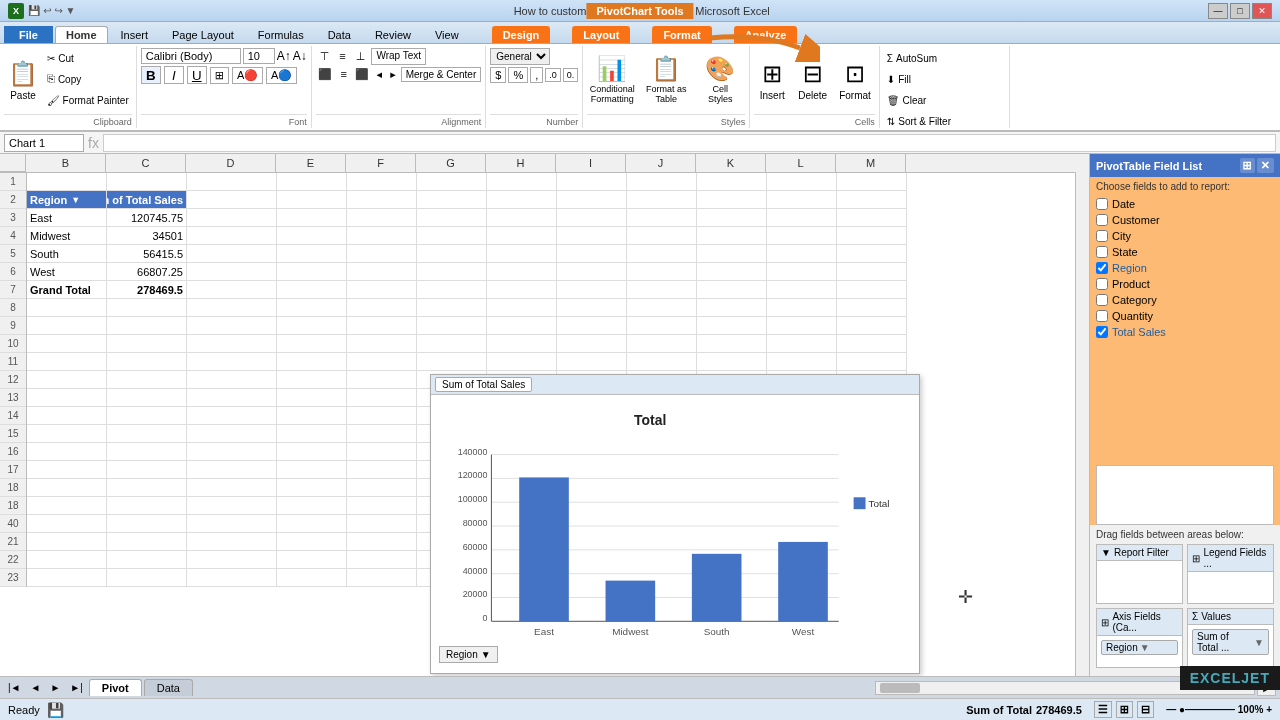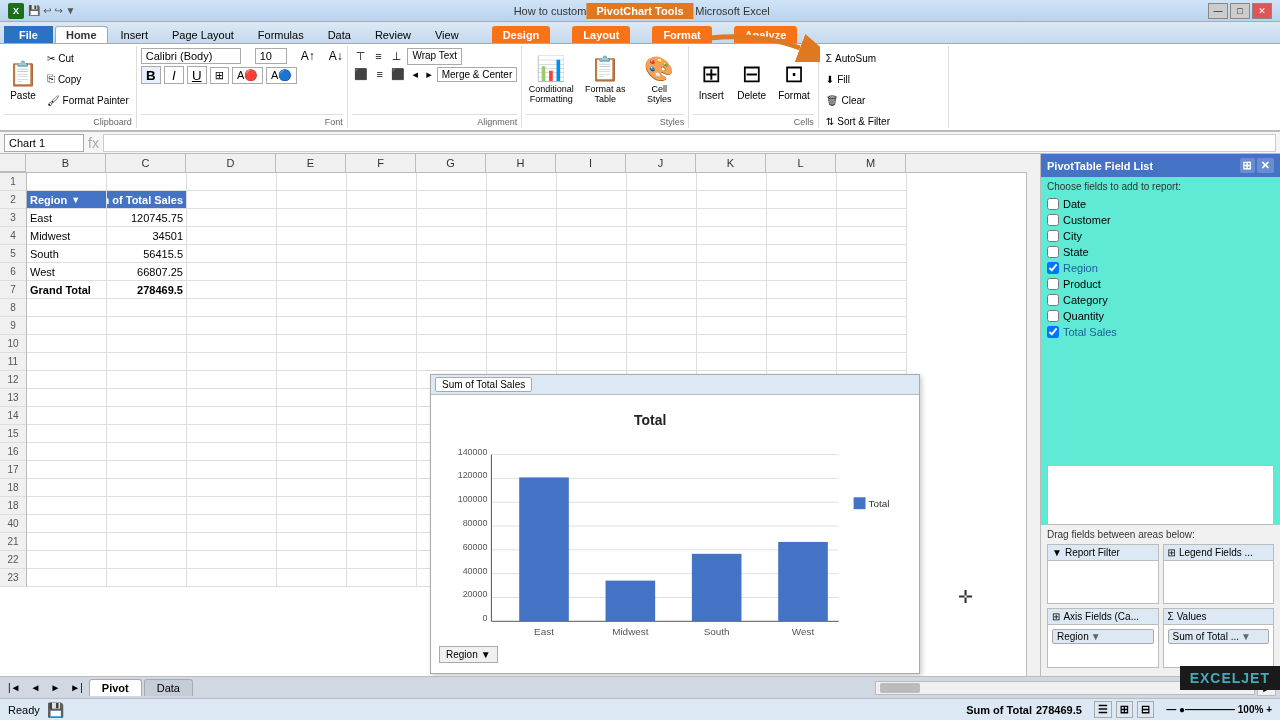--- a/index.html
+++ b/index.html
@@ -128,22 +128,22 @@
       padding: 2px 4px;
       font-size: 10px;
       border-bottom: 1px solid #bbb;
       display: flex;
       align-items: center;
     }
     #chart-inner { padding: 8px; position: relative; height: calc(100% - 24px); }
 
     
     #field-list {
-      width: 240px;
-      background: #5eead4;
+      width: 191px;
+      background: #fdba74;
       border-left: 1px solid #bbb;
       display: flex;
       flex-direction: column;
       font-size: 11px;
     }
     #field-list-header {
       display: flex;
       align-items: center;
       justify-content: space-between;
       padding: 4px 6px;
@@ -263,21 +263,21 @@
       min-width: 36px; height: 64px; cursor: pointer; padding: 2px 4px;
       border-radius: 2px; font-size: 10px; gap: 2px;
     }
     .rb-large .big-icon { font-size: 24px; }
     .rb-small {
       display: flex; align-items: center; gap: 3px; padding: 1px 3px;
       cursor: pointer; border-radius: 2px; font-size: 10px; min-width: 60px;
       height: 20px;
     }
     .rg-col { display: flex; flex-direction: column; gap: 1px; }
-    .font-size-row { display: flex; gap: 14px; align-items: center; }
+    .font-size-row { display: flex; gap: 2px; align-items: center; }
     .font-box { border: 1px solid #aaa; padding: 1px 4px; font-size: 11px; background: white; width: 100px; }
     .font-size-box { border: 1px solid #aaa; padding: 1px 4px; font-size: 11px; background: white; width: 32px; }
   </style>
 </head>
 <body>
 
 <div id="titlebar">
   <div class="title-left">
     <div class="excel-icon">X</div>
     <span style="font-size:10px; color:#555;">💾 ↩ ↪ ▼</span>
@@ -378,20 +378,35 @@
         <span style="cursor:pointer; padding:1px 3px;">≡</span>
         <span style="cursor:pointer; padding:1px 3px;">⬛</span>
         <span style="cursor:pointer; padding:1px 3px;">◂</span>
         <span style="cursor:pointer; padding:1px 3px;">▸</span>
         <span style="cursor:pointer; padding:1px 4px; border:1px solid #aaa; background:white; font-size:10px;">Merge &amp; Center</span>
       </div>
     </div>
     <div class="rg-label">Alignment</div>
   </div>
 
+  <div class="rg" style="min-width:90px;">
+    <div class="rg-top" style="flex-direction:column; gap:2px;">
+      <select style="font-size:10px; border:1px solid #aaa; padding:1px;">
+        <option>General</option>
+      </select>
+      <div style="display:flex; gap:2px; align-items:center;">
+        <span style="cursor:pointer; padding:1px 4px; border:1px solid #aaa;">$</span>
+        <span style="cursor:pointer; padding:1px 4px; border:1px solid #aaa;">%</span>
+        <span style="cursor:pointer; padding:1px 4px; border:1px solid #aaa;">,</span>
+        <span style="cursor:pointer; padding:1px 3px; border:1px solid #aaa; font-size:9px;">.0</span>
+        <span style="cursor:pointer; padding:1px 3px; border:1px solid #aaa; font-size:9px;">0.</span>
+      </div>
+    </div>
+    <div class="rg-label">Number</div>
+  </div>
 
   <div class="rg" style="min-width:140px;">
     <div class="rg-top" style="gap:4px;">
       <div class="rb-large" style="max-width:50px;">
         <div class="big-icon">📊</div>
         <span style="font-size:9px; text-align:center; line-height:1.1;">Conditional Formatting</span>
       </div>
       <div class="rb-large" style="max-width:50px;">
         <div class="big-icon">📋</div>
         <span style="font-size:9px; text-align:center; line-height:1.1;">Format as Table</span>

